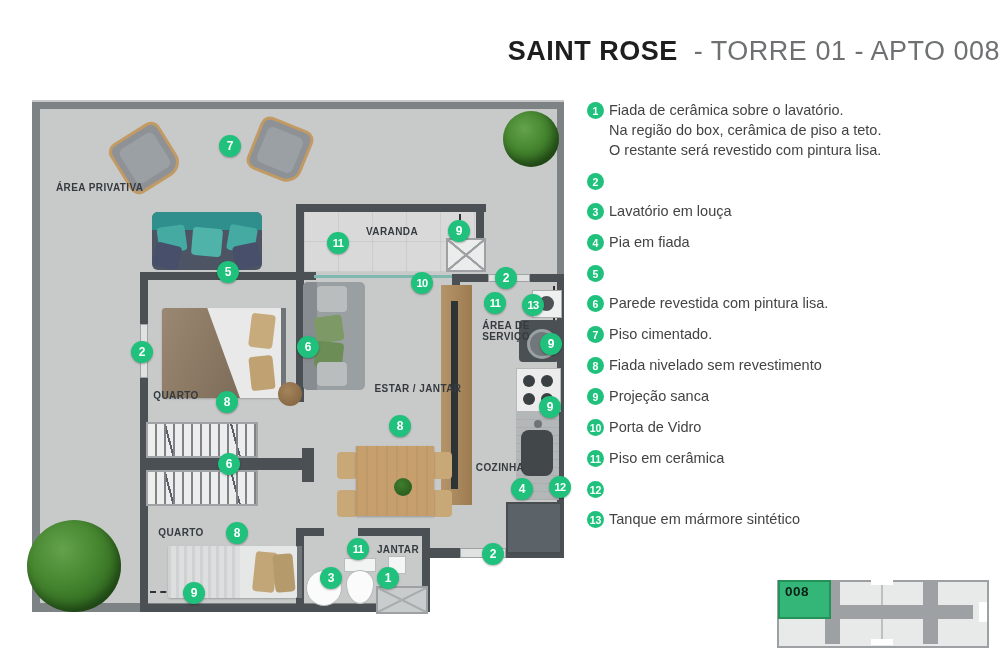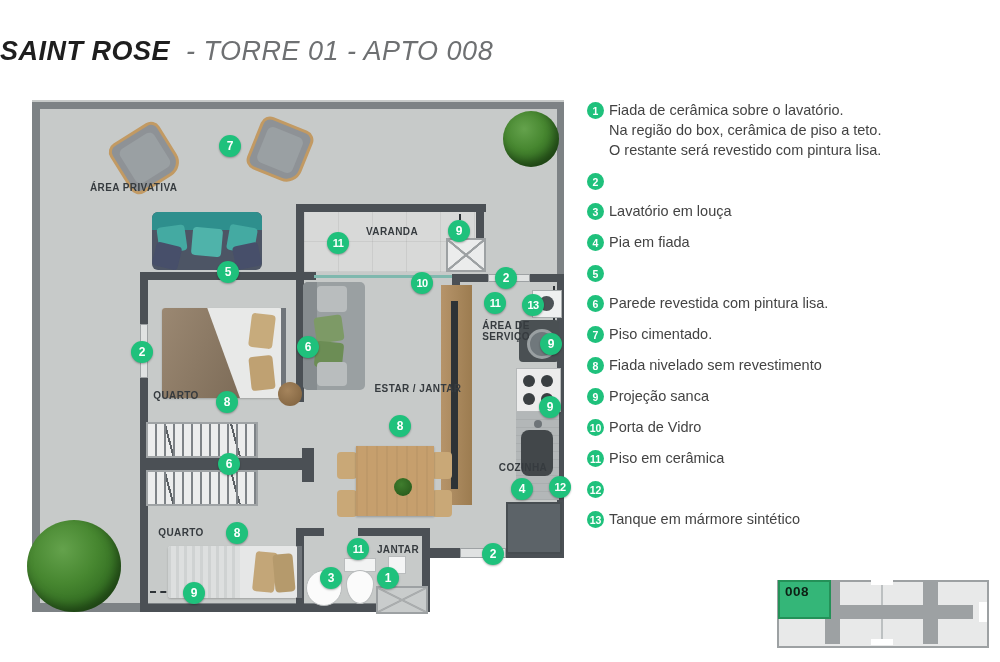--- a/index.html
+++ b/index.html
@@ -1,20 +1,20 @@
 <!DOCTYPE html>
 <html><head>
 <meta charset="utf-8">
 <style>
   html,body{margin:0;padding:0;background:#fff;}
   body{width:1000px;height:662px;position:relative;overflow:hidden;
        font-family:"Liberation Sans","DejaVu Sans",sans-serif;
        --accent:#1fc17c; --wall:#4b5055; --outer:#7d8285; --floor:#c7cac9;}
   
-  .title{position:absolute;left:0;right:0;top:36;top:36px;text-align:left;font-size:27px;letter-spacing:.5px;font-style:italic;}
+  .title{position:absolute;left:0;right:0;top:36;top:36px;text-align:right;font-size:27px;letter-spacing:.5px;}
   .title .brand{font-weight:700;color:#1e1e1e;}
   .title .suffix{font-weight:400;color:#6e7072;margin-left:8px;}
   
   .plan{position:absolute;left:32px;top:100px;width:532px;height:512px;background:var(--floor);}
   .wall{position:absolute;background:var(--wall);}
   .owall{position:absolute;background:var(--outer);}
   .win{position:absolute;background:#e0e2e2;box-shadow:inset 0 0 0 1px #9ea2a4;}
   .mask{position:absolute;background:#fff;}
   .varanda-floor{position:absolute;left:272px;top:112px;width:172px;height:60px;background:
      repeating-linear-gradient(90deg,rgba(0,0,0,.06) 0 1px,transparent 1px 34px),
@@ -22,21 +22,21 @@
   .dashv{position:absolute;border-left:2px dashed #2e3337;}
   .dashh{position:absolute;border-top:2px dashed #2e3337;}
   .glass{position:absolute;height:3px;background:#7fb8ae;}
   
   .marker{position:absolute;width:22px;height:22px;border-radius:50%;background:var(--accent);
      color:#fff;font-weight:700;font-size:12px;display:flex;align-items:center;justify-content:center;
      transform:translate(-50%,-50%);box-shadow:0 1px 2px rgba(0,0,0,.3);z-index:30;}
   .marker.two{font-size:11px;letter-spacing:-.5px;}
   .room-label{position:absolute;font-weight:700;font-size:10px;color:#363b3f;letter-spacing:.4px;
      white-space:pre-line;transform:translate(-50%,-50%);text-align:center;z-index:20;}
-  .room-label.left-anchor{transform:translate(0,-50%);text-align:left;margin-left:34px;}
+  .room-label.left-anchor{transform:translate(0,-50%);text-align:left;}
   
   .furn{position:absolute;}
   .tree{position:absolute;border-radius:50%;
      background:radial-gradient(circle at 38% 32%,#64a24c 0%,#478730 40%,#306a20 72%,#265a19 100%);
      box-shadow:inset -4px -6px 10px rgba(0,0,0,.35);}
   .wicker{position:absolute;border:3px solid #c29a63;background:#8e9296;border-radius:10px 10px 16px 10px;}
   .wicker .seat{position:absolute;inset:6px;background:#9aa0a3;border-radius:6px;}
   .xbox{position:absolute;border:2px solid #9da1a3;
      background:linear-gradient(to top right,transparent 47%,#9da1a3 48%,#9da1a3 52%,transparent 53%),
                 linear-gradient(to bottom right,transparent 47%,#9da1a3 48%,#9da1a3 52%,transparent 53%),#ebecec;}
@@ -181,21 +181,21 @@
 
   <div class="mask" style="left:398px;top:458px;width:134px;height:54px;"></div>
 
   <div id="room-labels">
       <div class="room-label left-anchor" style="left: 24px; top: 87px;">ÁREA PRIVATIVA</div>
       <div class="room-label" style="left: 360px; top: 131px;">VARANDA</div>
       <div class="room-label" style="left: 144px; top: 295px;">QUARTO</div>
       <div class="room-label" style="left: 386px; top: 288px;">ESTAR / JANTAR</div>
       <div class="room-label" style="left: 474px; top: 231px;">ÁREA DE
 SERVIÇO</div>
-      <div class="room-label" style="left: 491px; top: 367px;">COZINHA</div>
+      <div class="room-label" style="left: 468px; top: 367px;">COZINHA</div>
       <div class="room-label" style="left: 149px; top: 432px;">QUARTO</div>
       <div class="room-label" style="left: 366px; top: 449px;">JANTAR</div>
     </div>
   <div id="plan-markers">
       <div class="marker" style="left: 198px; top: 46px;">7</div>
       <div class="marker" style="left: 196px; top: 172px;">5</div>
       <div class="marker two" style="left: 306px; top: 143px;">11</div>
       <div class="marker" style="left: 427px; top: 131px;">9</div>
       <div class="marker two" style="left: 390px; top: 183px;">10</div>
       <div class="marker" style="left: 474px; top: 178px;">2</div>

